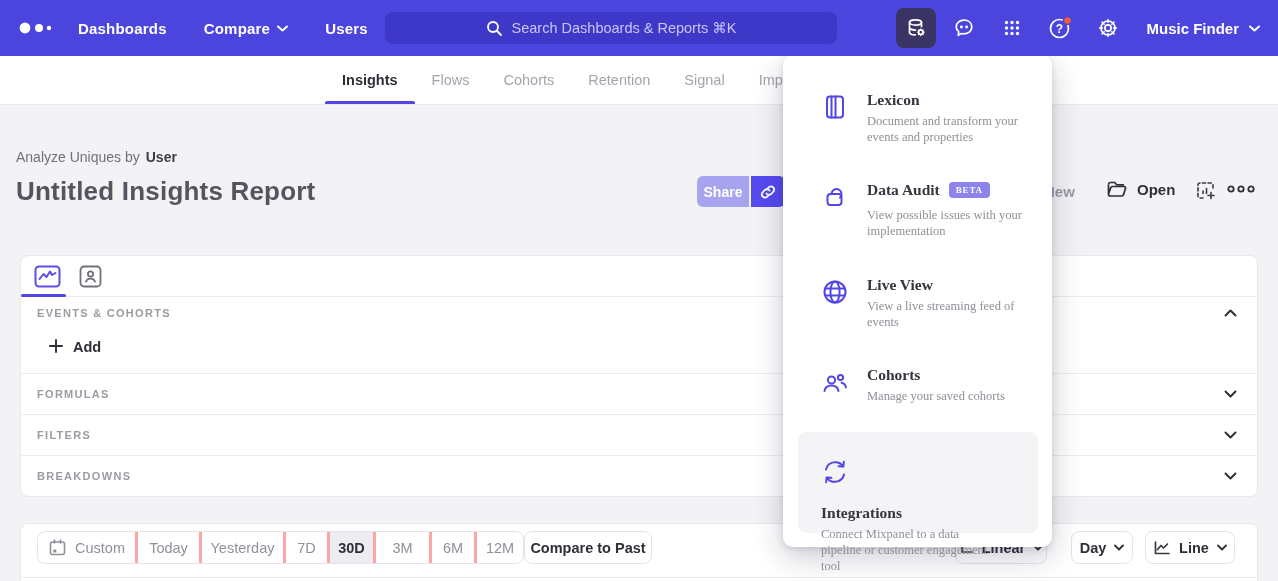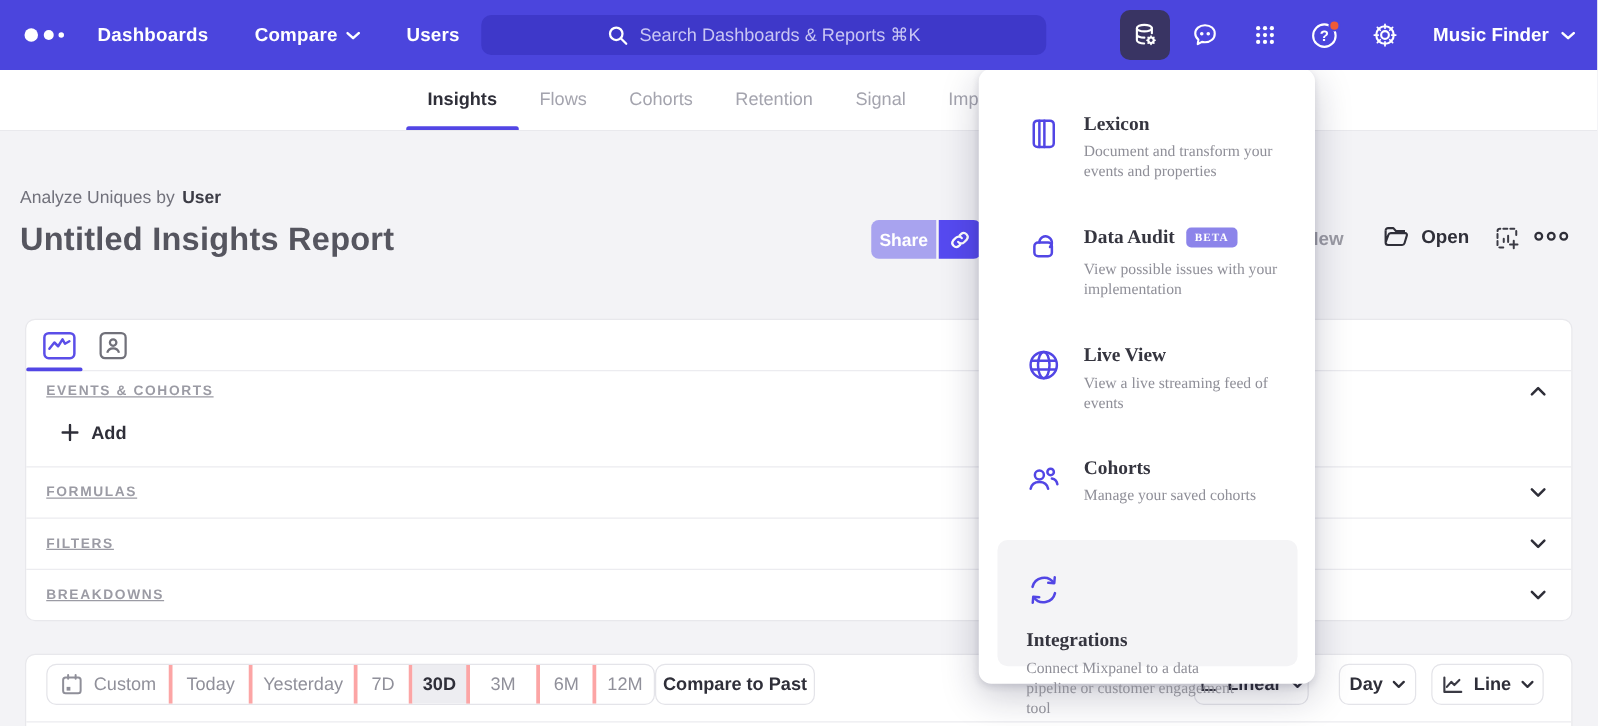--- a/index.html
+++ b/index.html
@@ -36,21 +36,21 @@
   .adddash-btn { position:absolute; left:1195px; top:180px; cursor:pointer; }
   .more-btn { position:absolute; left:1226px; top:184px; cursor:pointer; }
 
   
   .card { position:absolute; background:#fff; border:1px solid #e8e8ec; border-radius:8px; }
   .builder { left:20px; top:255px; width:1238px; height:242px; display:flex; flex-direction:column; }
   .panel-tabs { height:41px; border-bottom:1px solid #ececf0; position:relative; }
   .ptab-underline { position:absolute; left:0; bottom:-1px; width:45px; height:3px; background:#5246e5; border-radius:2px; }
   .ptab { position:absolute; top:9px; cursor:pointer; }
   .events-sec { height:76px; position:relative; }
-  .sec-label { font-size:11px; font-weight:700; letter-spacing:1.3px; color:#9b9ba4;text-decoration:underline; }
+  .sec-label { font-size:11px; font-weight:700; letter-spacing:1.3px; color:#9b9ba4; }
   .events-sec .sec-label { position:absolute; left:16px; top:10px; }
   .collapse-chev { position:absolute; right:20px; cursor:pointer; }
   .events-sec .collapse-chev { top:12px; }
   .add-btn { position:absolute; left:28px; top:42px; display:flex; gap:10px; font-size:14.5px; font-weight:700; color:#2f2f39; cursor:pointer; }
   .crow { flex:1; border-top:1px solid #ececf0; position:relative; display:flex; align-items:center; padding-left:16px; }
   .crow .collapse-chev { top:50%; margin-top:-4px; }
 
   
   .toolcard { left:20px; top:523px; width:1238px; height:120px; }
   .toolrow { position:relative; height:54px; border-bottom:1px solid #ececf0; }

